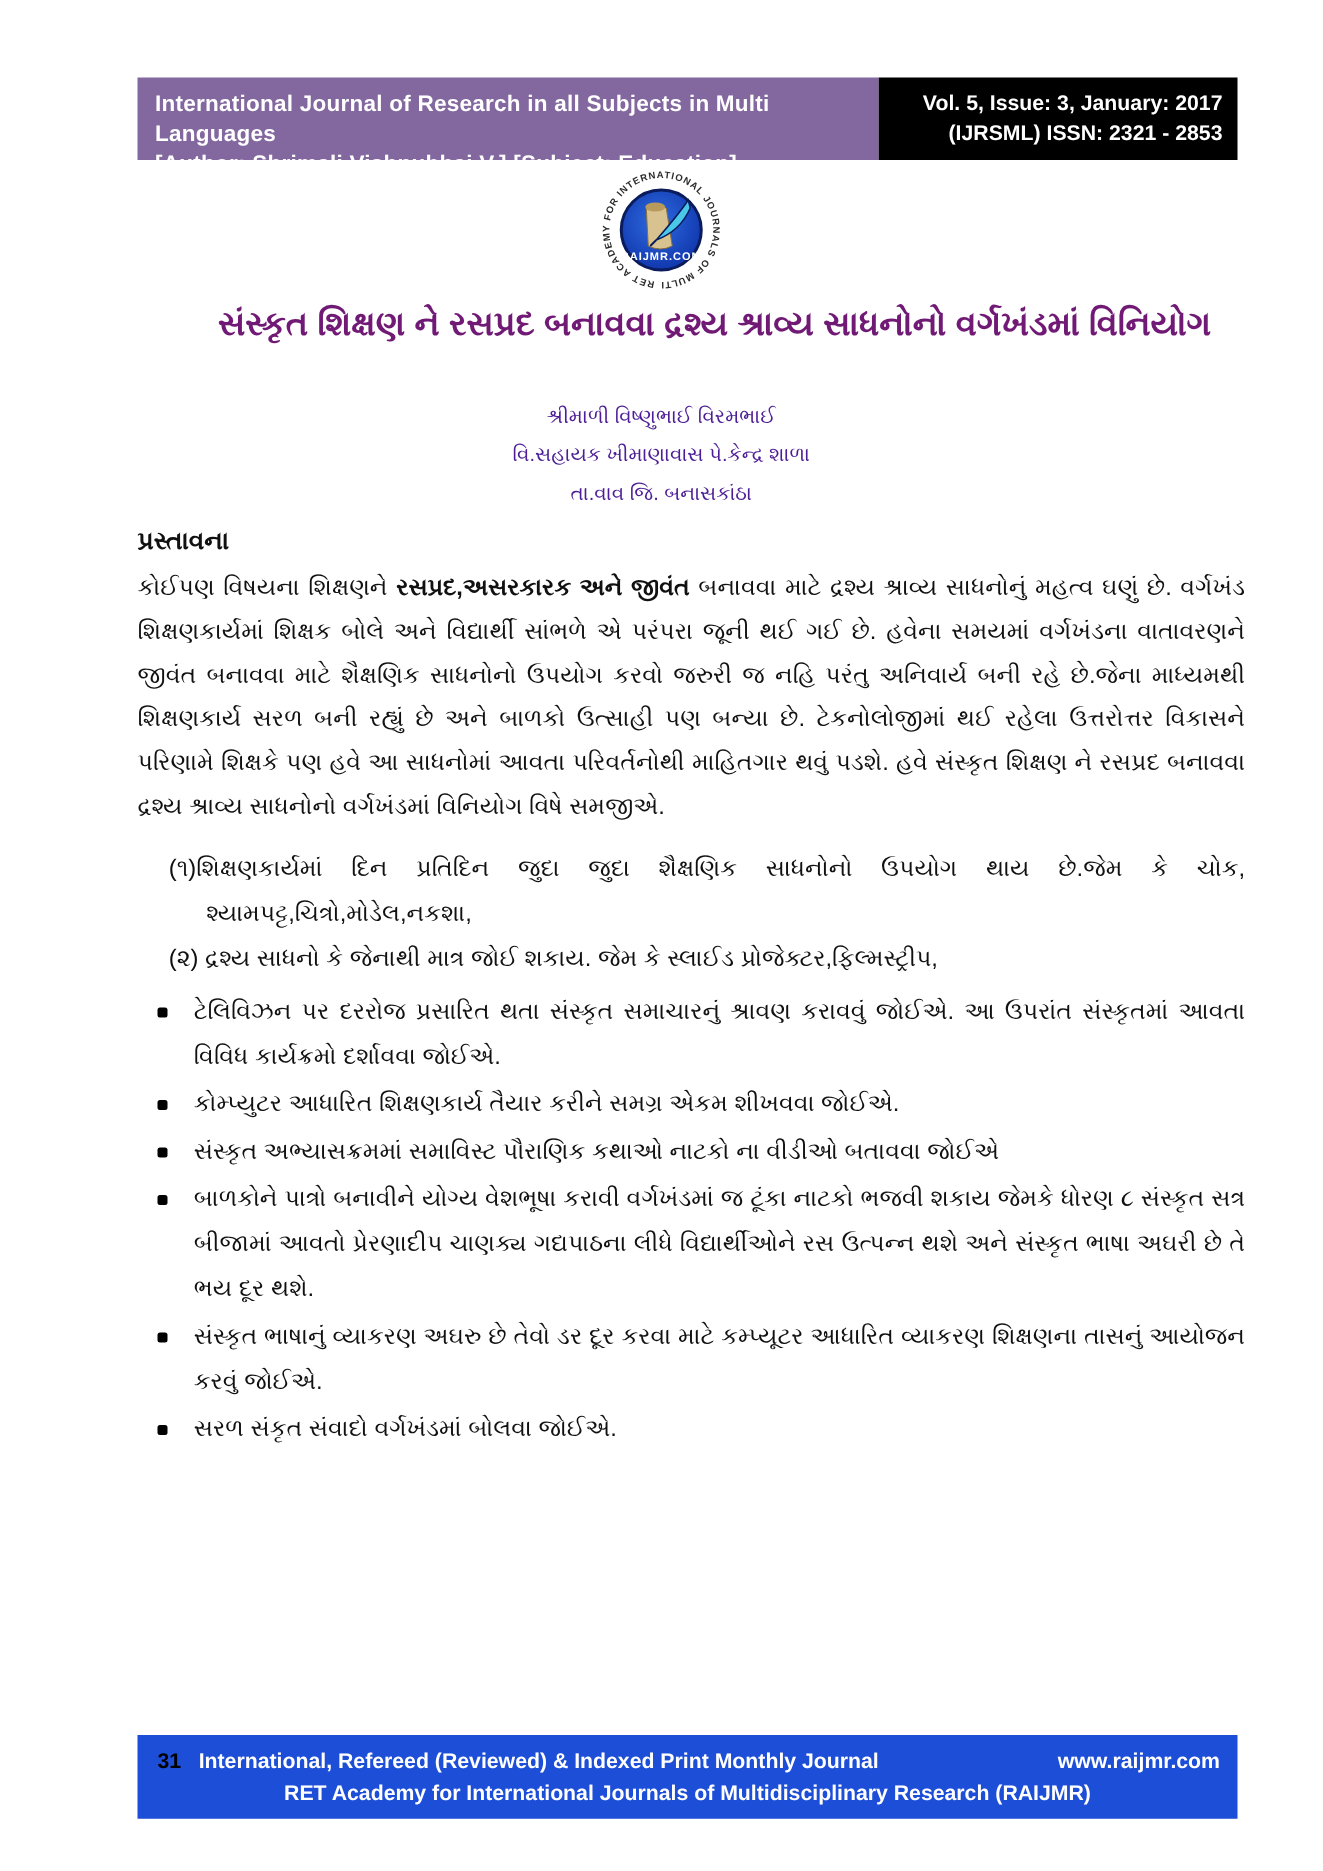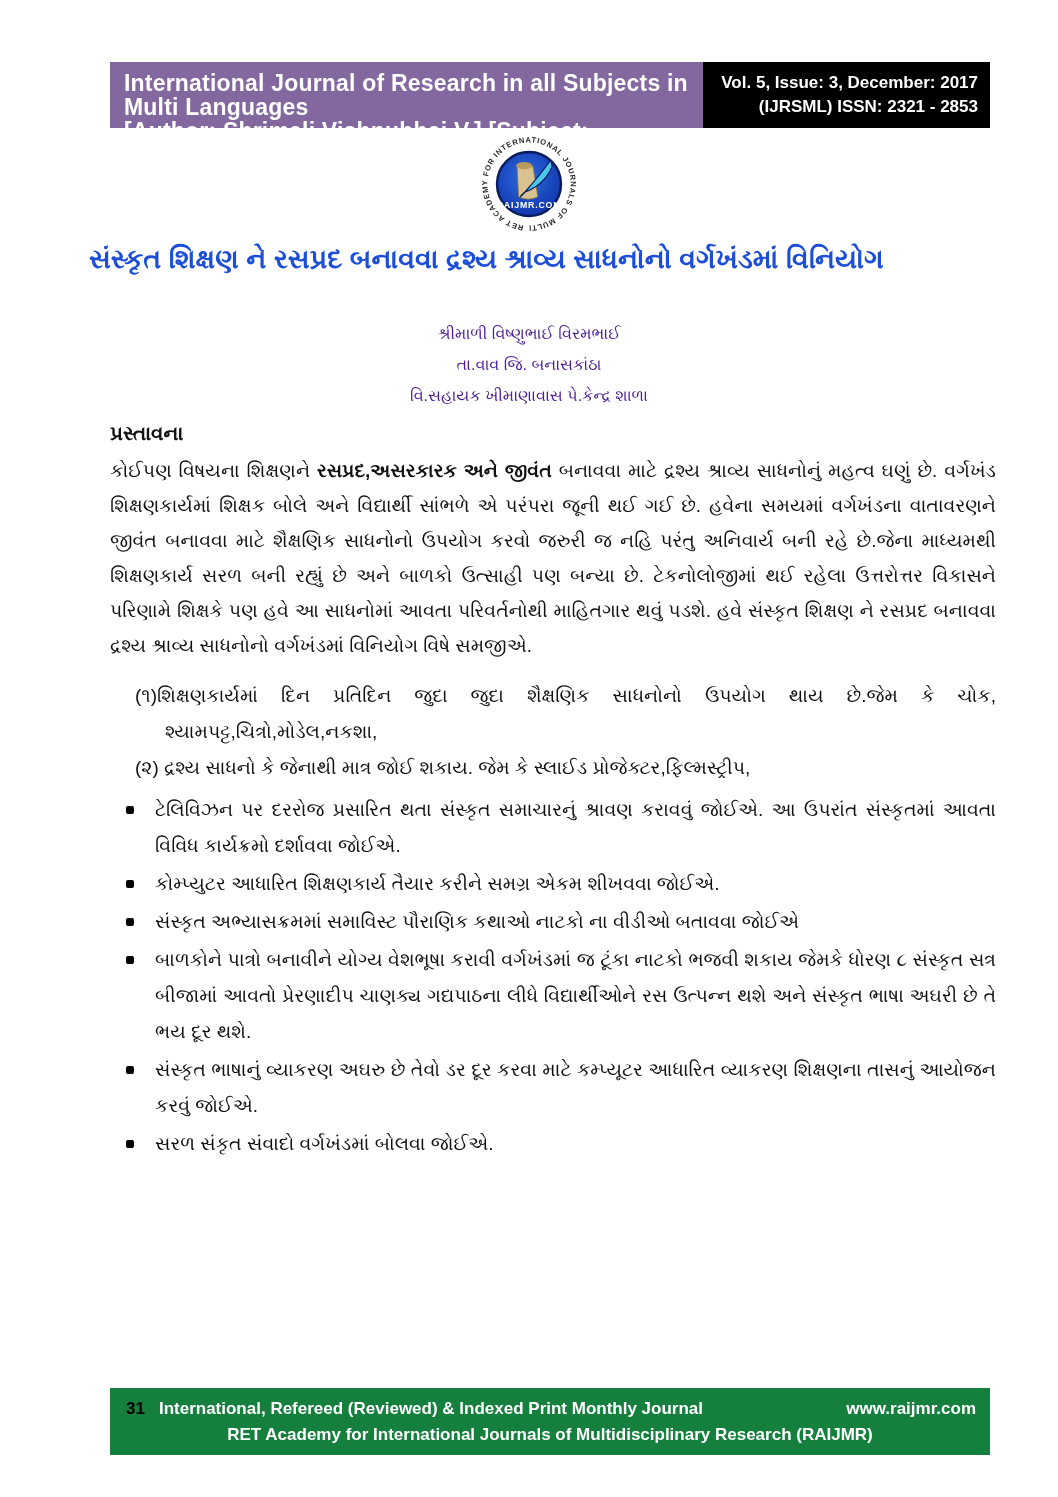--- a/index.html
+++ b/index.html
@@ -9,35 +9,35 @@
     position:relative; width:1058px; height:1497px; margin:0 auto;
     background:#ffffff; color:#1a1a1a; overflow:hidden;
   }
   
   .header {
     position:absolute; top:62px; left:110px; width:880px; height:66px;
     display:flex; font-weight:bold;
   }
   .header-left {
     flex:1; background:#82689f; color:#ffffff; padding:9px 0 0 14px;
-    font-size:23px; line-height:24px; letter-spacing:0.2px;
+    font-size:18px; line-height:24px; letter-spacing:0.2px;
   }
   .header-right {
     width:287px; background:#000000; color:#ffffff; text-align:right;
     padding:9px 12px 0 0; font-size:17px; line-height:24px;
   }
   
   .logo-wrap {
     position:absolute; top:128px; left:0; width:100%; height:112px;
     display:flex; justify-content:center;
   }
   
   .title {
     position:absolute; top:244px; left:89px; width:880px;
-    font-size:27px; font-weight:bold; text-align:left; color:#1d4ed8;
+    font-size:27px; font-weight:bold; text-align:right; color:#701a75;
   }
   .authors {
     position:absolute; top:318px; left:89px; width:880px;
     text-align:center; font-size:16px; line-height:31px; color:#4c1d95;
   }
   
   .content {
     position:absolute; top:422px; left:110px; width:886px;
     font-size:19px; color:#111;
   }
@@ -54,41 +54,41 @@
     position:relative; text-align:justify; line-height:36px;
     padding-left:45px; margin-bottom:2px;
   }
   ul.bullets li::before {
     content:""; position:absolute; left:16px; top:14px;
     width:8px; height:8px; background:#000; border-radius:2px;
   }
   
   .footer {
     position:absolute; top:1388px; left:110px; width:880px; height:67px;
-    background:#15803d; color:#ffffff; font-weight:bold; font-size:17px;
+    background:#1d4ed8; color:#ffffff; font-weight:bold; font-size:17px;
     padding-top:8px;
   }
   .footer-line1 { display:flex; align-items:baseline; line-height:26px; }
   .footer-pageno { color:#000000; margin:0 14px 0 16px; }
   .footer-spacer { flex:1; }
   .footer-site { margin-right:14px; }
   .footer-line2 { text-align:center; line-height:26px; }
 </style>
 </head>
 <body>
 
 <div class="page">
 
   <div class="header">
     <div class="header-left">
       <div>International Journal of Research in all Subjects in Multi Languages</div>
       <div>[Author: Shrimali Vishnubhai V.] [Subject: Education]</div>
     </div>
     <div class="header-right">
-      <div>Vol. 5, Issue: 3, December: 2017</div>
+      <div>Vol. 5, Issue: 3, January: 2017</div>
       <div>(IJRSML)  ISSN: 2321 - 2853</div>
     </div>
   </div>
 
   <div class="logo-wrap">
     <svg width="160" height="112" viewBox="0 0 170 140">
       <defs>
         <radialGradient id="blueGrad" cx="45%" cy="40%" r="70%">
           <stop offset="0%" stop-color="#2f6be0"></stop>
           <stop offset="100%" stop-color="#0c2fa6"></stop>
@@ -106,22 +106,22 @@
       <path d="M112,40 C104,52 94,64 80,80 C96,74 108,62 114,48 Z" fill="#49c8ea" stroke="#0a1c5c" stroke-width="1.5"></path>
       <path d="M80,80 L74,86" stroke="#0a1c5c" stroke-width="2"></path>
       <text x="85" y="100" text-anchor="middle" font-size="11" font-weight="bold" fill="#ffffff" letter-spacing="1">RAIJMR.COM</text>
     </svg>
   </div>
 
   <h1 class="title">સંસ્કૃત શિક્ષણ ને રસપ્રદ બનાવવા દ્રશ્ય શ્રાવ્ય સાધનોનો વર્ગખંડમાં વિનિયોગ</h1>
 
   <div class="authors">
     <div>શ્રીમાળી વિષ્ણુભાઈ વિરમભાઈ</div>
+    <div>વિ.સહાયક ખીમાણાવાસ પે.કેન્દ્ર શાળા</div>
     <div>તા.વાવ જિ. બનાસકાંઠા</div>
-    <div>વિ.સહાયક ખીમાણાવાસ પે.કેન્દ્ર શાળા</div>
   </div>
 
   <div class="content">
     <h2 class="section-heading">પ્રસ્તાવના</h2>
 
     <p class="para"><span>કોઈપણ વિષયના શિક્ષણને </span><strong>રસપ્રદ,અસરકારક અને જીવંત</strong><span> બનાવવા માટે દ્રશ્ય શ્રાવ્ય સાધનોનું મહત્વ ઘણું છે. વર્ગખંડ શિક્ષણકાર્યમાં શિક્ષક બોલે અને વિદ્યાર્થી સાંભળે એ પરંપરા જૂની થઈ ગઈ છે. હવેના  સમયમાં વર્ગખંડના વાતાવરણને જીવંત બનાવવા માટે શૈક્ષણિક સાધનોનો ઉપયોગ કરવો જરુરી જ નહિ પરંતુ અનિવાર્ય બની રહે છે.જેના માધ્યમથી શિક્ષણકાર્ય સરળ બની રહ્યું છે અને બાળકો ઉત્સાહી પણ બન્યા છે. ટેકનોલોજીમાં થઈ રહેલા ઉત્તરોત્તર વિકાસને પરિણામે શિક્ષકે પણ હવે આ સાધનોમાં આવતા પરિવર્તનોથી માહિતગાર થવું પડશે. હવે સંસ્કૃત શિક્ષણ ને રસપ્રદ બનાવવા દ્રશ્ય શ્રાવ્ય સાધનોનો વર્ગખંડમાં  વિનિયોગ વિષે સમજીએ.</span></p>
 
     <ol class="numbered">
       <li>(૧)શિક્ષણકાર્યમાં દિન પ્રતિદિન જુદા જુદા શૈક્ષણિક સાધનોનો ઉપયોગ થાય છે.જેમ કે ચોક, શ્યામપટ્ટ,ચિત્રો,મોડેલ,નકશા,</li>
       <li>(૨) દ્રશ્ય સાધનો કે જેનાથી માત્ર જોઈ શકાય. જેમ કે સ્લાઈડ પ્રોજેક્ટર,ફિલ્મસ્ટ્રીપ,</li>

